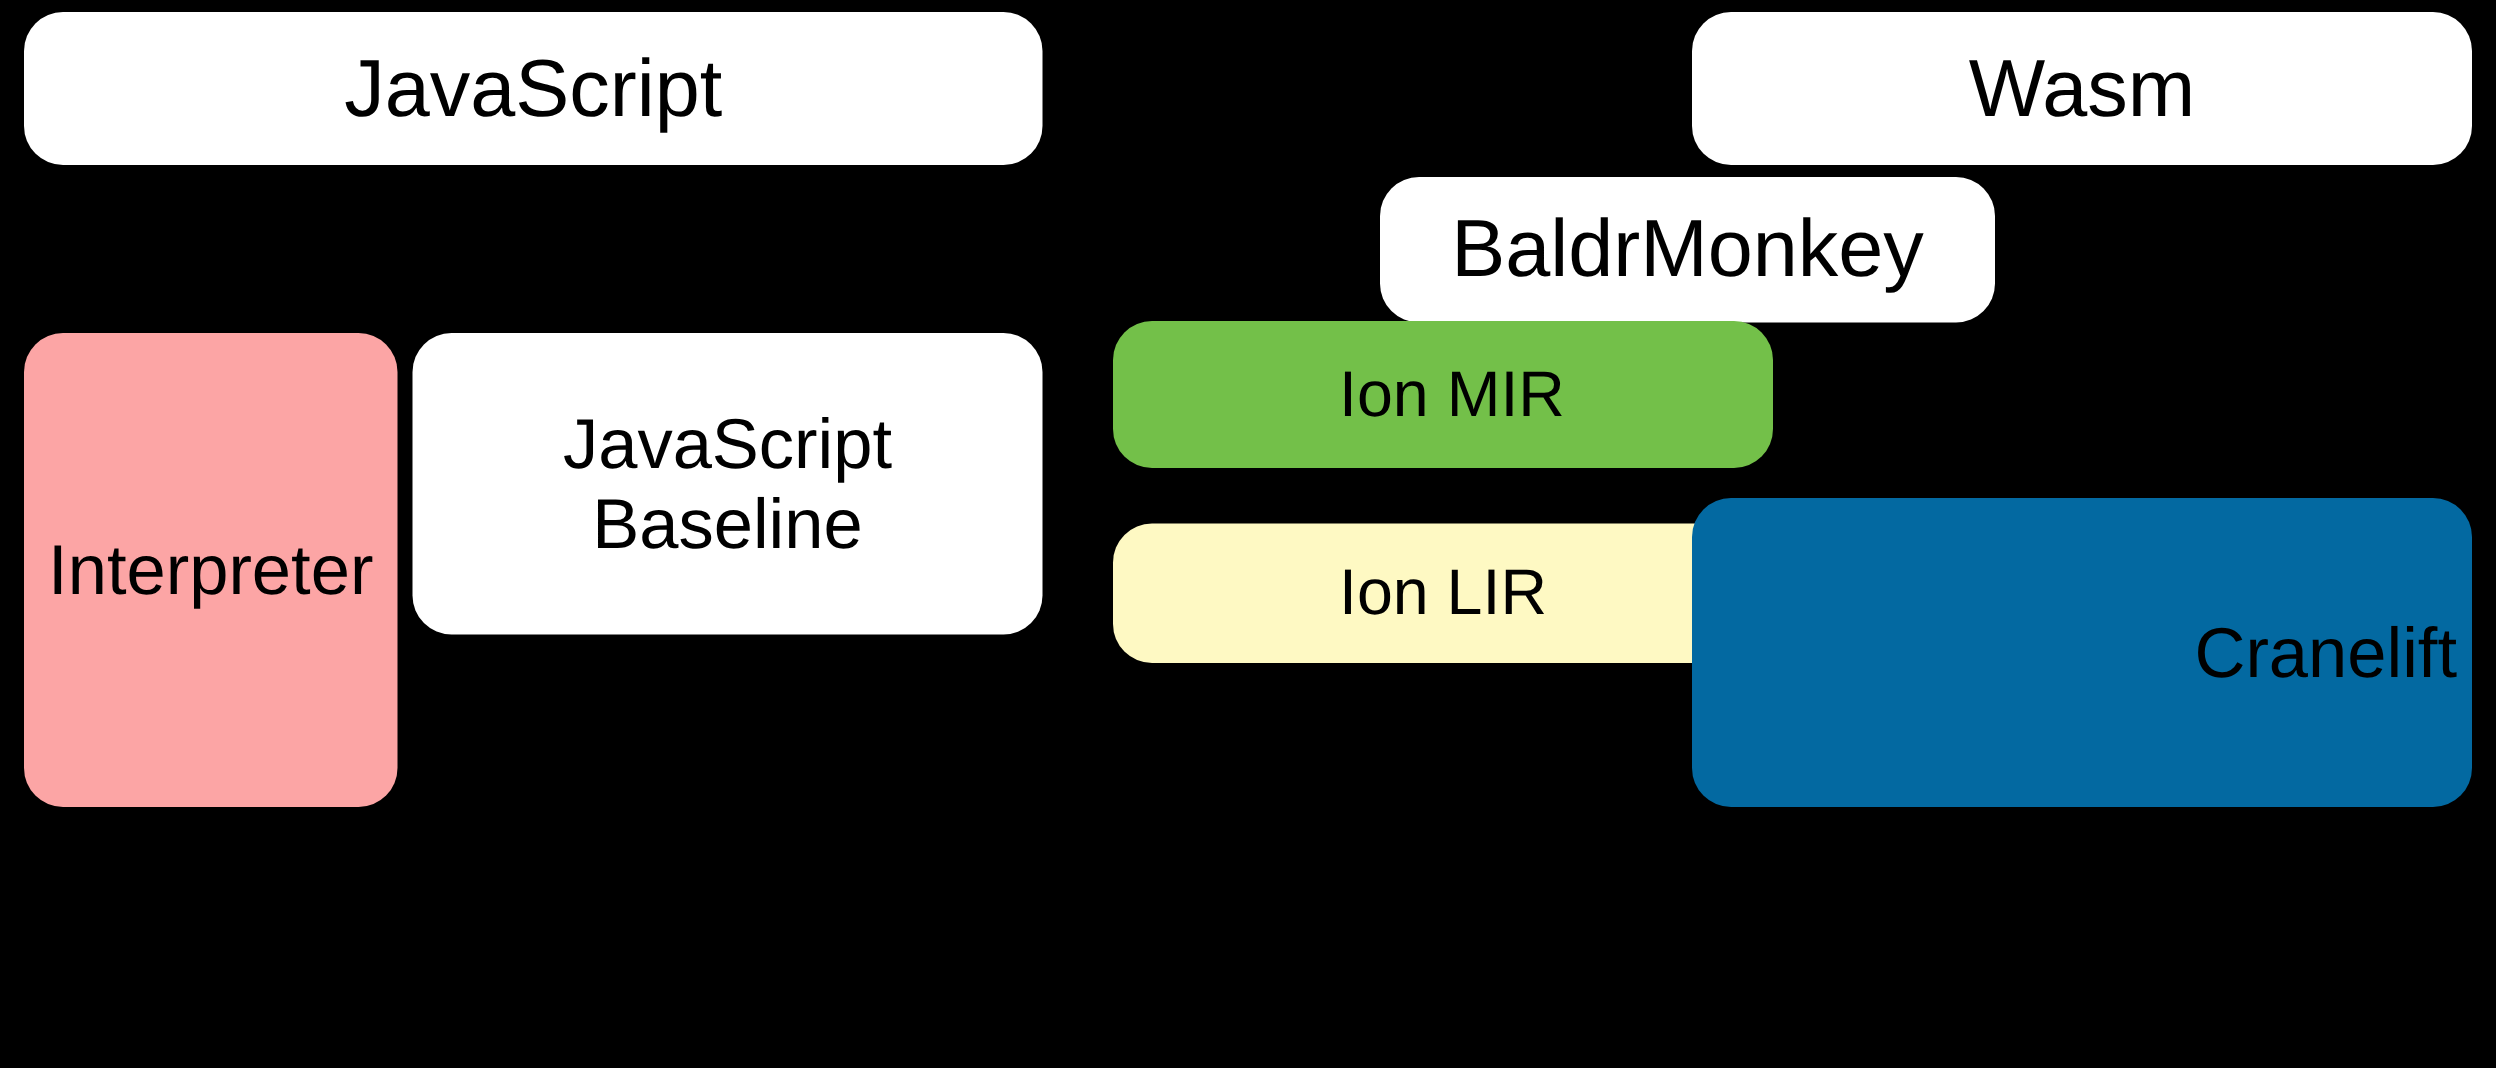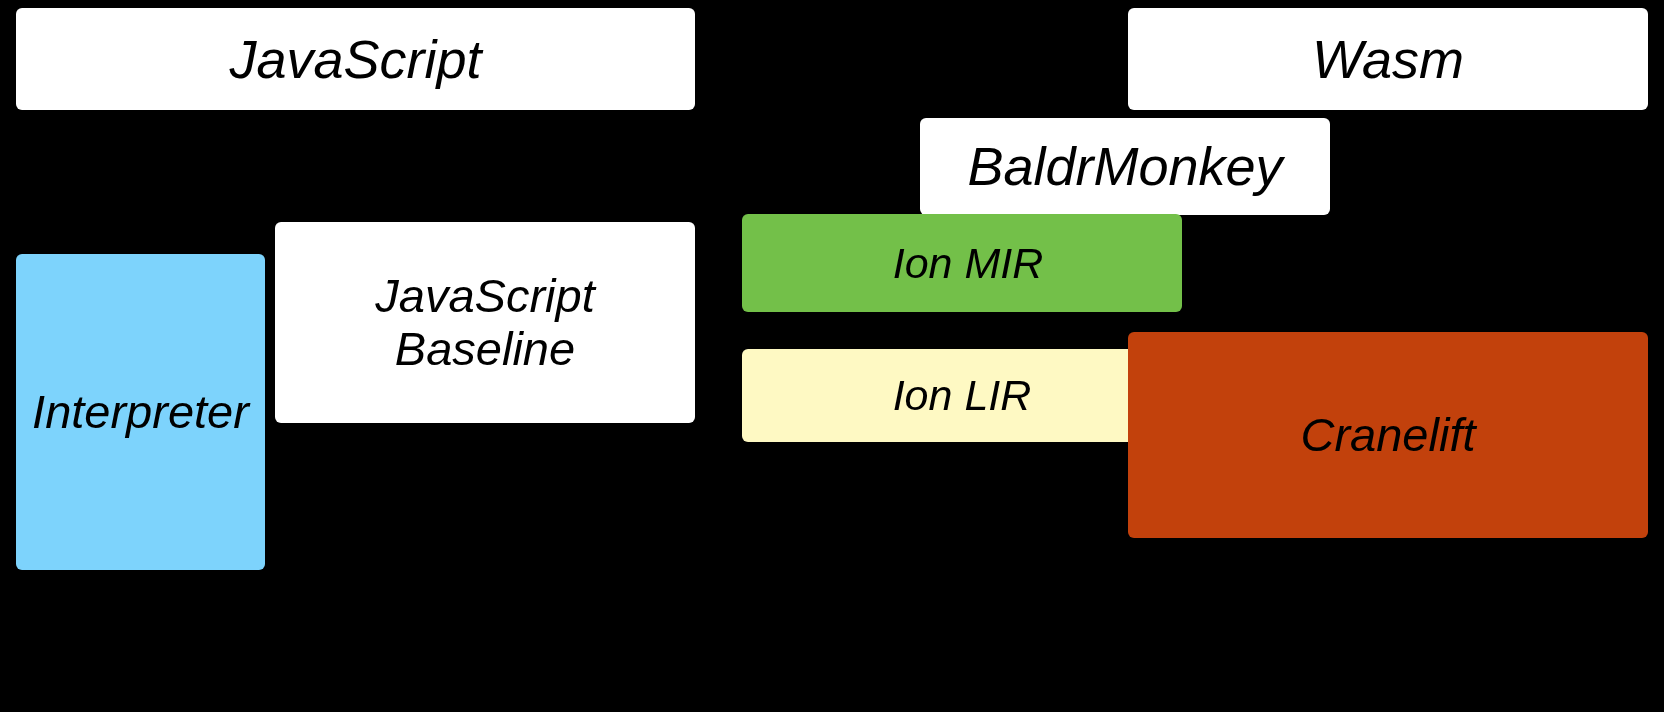--- a/index.html
+++ b/index.html
@@ -14,31 +14,30 @@
   #canvas {
     position: relative;
     width: 1664px;
     height: 712px;
     background: #000000;
     overflow: hidden;
   }
   .box {
     position: absolute;
     box-sizing: border-box;
-    border-radius: 6px;
+    border-radius: 26px;
     display: flex;
     align-items: center;
     justify-content: center;
     text-align: center;
     color: #000000;
     font-weight: 400;
     line-height: 1.12;
     -webkit-font-smoothing: antialiased;
     white-space: pre-line;
-    font-style: italic;
   }
   .box .label {
     display: block;
     padding: 0 10px;
   }
   
   #box-javascript      { left: 16px;   top: 8px;   width: 679px;  height: 102px; }
   #box-asmjs           { left: 703px;  top: 8px;   width: 417px;  height: 102px; }
   #box-wasm            { left: 1128px; top: 8px;   width: 520px;  height: 102px; }
   
@@ -66,36 +65,36 @@
 
   <div class="box" id="box-wasm" style="background: rgb(255, 255, 255); font-size: 54px; color: rgb(0, 0, 0); align-items: center;">
     <span class="label">Wasm</span>
   </div>
 
 
   <div class="box" id="box-baldrmonkey" style="background: rgb(255, 255, 255); font-size: 54px; color: rgb(0, 0, 0);">
     <span class="label">BaldrMonkey</span>
   </div>
 
-  <div class="box" id="box-interpreter" style="background: #7dd3fc; font-size: 47px; color: rgb(0, 0, 0); margin-top: 32px;">
+  <div class="box" id="box-interpreter" style="background: #fca5a5; font-size: 47px; color: rgb(0, 0, 0);">
     <span class="label">Interpreter</span>
   </div>
 
   <div class="box" id="box-js-baseline" style="background: rgb(255, 255, 255); font-size: 47px; color: rgb(0, 0, 0);">
     <span class="label">JavaScript
 Baseline</span>
   </div>
 
   <div class="box" id="box-ion-mir" style="background: rgb(115, 192, 73); font-size: 43px; color: rgb(0, 0, 0);">
     <span class="label">Ion MIR</span>
   </div>
 
   <div class="box" id="box-ion-lir" style="background: #fef9c3; font-size: 43px; color: rgb(0, 0, 0); margin-top: 19px;">
     <span class="label">Ion LIR</span>
   </div>
 
-  <div class="box" id="box-cranelift" style="background: #c2410c; font-size: 47px; color: rgb(0, 0, 0);">
+  <div class="box" id="box-cranelift" style="background: #0369a1; font-size: 47px; color: rgb(0, 0, 0); justify-content: flex-end;">
     <span class="label">Cranelift</span>
   </div>
 
 
 
 </div>
 
 </body></html>

